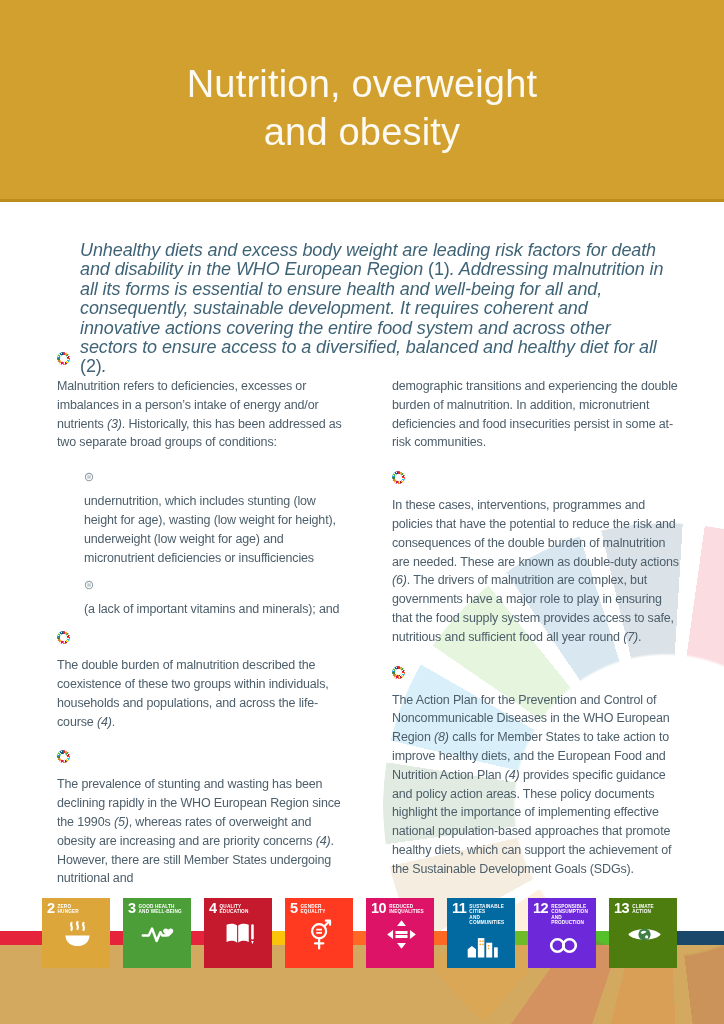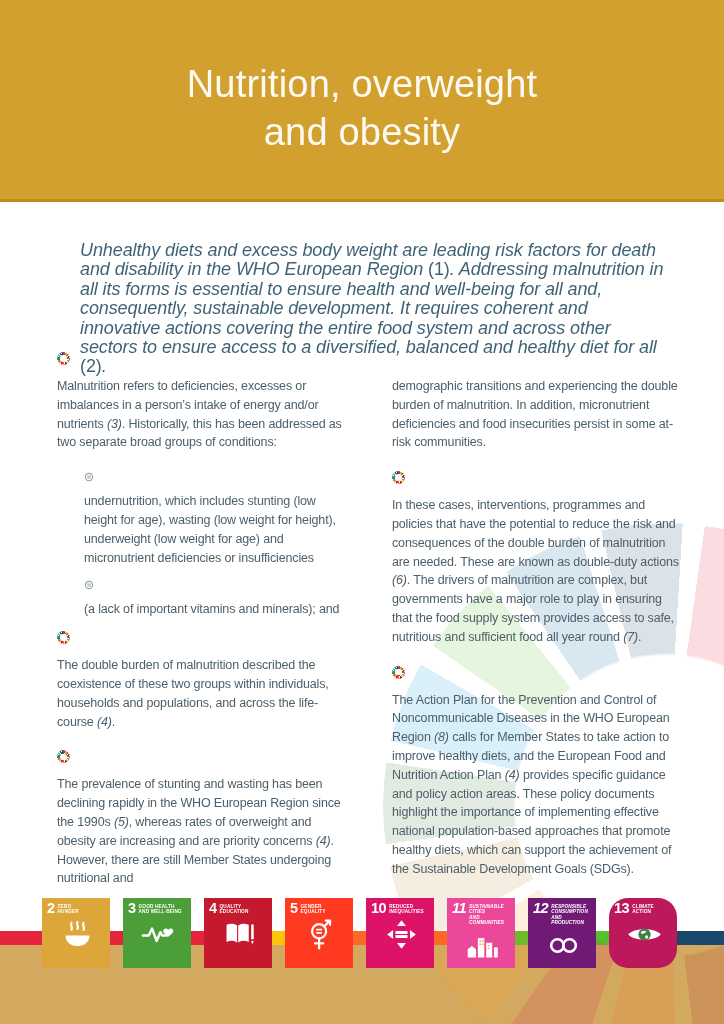--- a/index.html
+++ b/index.html
@@ -217,21 +217,21 @@
             <path d="M13.5 17.8h13M13.5 22.2h13" stroke="#fff" stroke-width="3.2" fill="none"></path>
             <g fill="#fff">
               <path d="M20 4.5l4.8 6.4h-9.6z"></path>
               <path d="M20 35.5l-4.8-6.4h9.6z"></path>
               <path d="M4.5 20l6.4-4.8v9.6z"></path>
               <path d="M35.5 20l-6.4-4.8v9.6z"></path>
             </g>
           </svg>
         </div>
       </div>
-      <div class="sdg-box" style="background: #ec4899; font-style: italic;">
+      <div class="sdg-box" style="background: #0369a1;">
         <div class="sdg-head">
           <span class="sdg-number">11</span>
           <span class="sdg-label">SUSTAINABLE CITIES
 AND COMMUNITIES</span>
         </div>
         <div class="sdg-icon">
           <svg viewBox="0 0 40 40" fill="#fff">
             <path d="M4 33v-9l4.5-3.5L13 24v9z"></path>
             <rect x="15" y="12" width="7" height="21"></rect>
             <rect x="24" y="17" width="6.5" height="16"></rect>
@@ -240,35 +240,35 @@
               <rect x="16.7" y="14.5" width="1.6" height="1.6"></rect>
               <rect x="19.7" y="14.5" width="1.6" height="1.6"></rect>
               <rect x="16.7" y="18" width="1.6" height="1.6"></rect>
               <rect x="19.7" y="18" width="1.6" height="1.6"></rect>
               <rect x="25.8" y="19.5" width="1.5" height="1.5"></rect>
               <rect x="25.8" y="22.5" width="1.5" height="1.5"></rect>
             </g>
           </svg>
         </div>
       </div>
-      <div class="sdg-box" style="background: #701a75; font-style: italic;">
+      <div class="sdg-box" style="background: #6d28d9;">
         <div class="sdg-head">
           <span class="sdg-number">12</span>
           <span class="sdg-label">RESPONSIBLE
 CONSUMPTION
 AND PRODUCTION</span>
         </div>
         <div class="sdg-icon">
           <svg viewBox="0 0 40 40" fill="none" stroke="#fff" stroke-width="2.8">
             <circle cx="13.5" cy="20" r="6.8"></circle>
             <circle cx="26.5" cy="20" r="6.8"></circle>
           </svg>
         </div>
       </div>
-      <div class="sdg-box" style="background: #be185d; border-radius: 19px;">
+      <div class="sdg-box" style="background: #4d7c0f;">
         <div class="sdg-head">
           <span class="sdg-number">13</span>
           <span class="sdg-label">CLIMATE
 ACTION</span>
         </div>
         <div class="sdg-icon">
           <svg viewBox="0 0 40 40">
             <path fill="#fff" d="M2.5 20C8.5 12.6 31.5 12.6 37.5 20 31.5 27.4 8.5 27.4 2.5 20z"></path>
             <circle cx="20" cy="20" r="6.6" fill="#3F7E44"></circle>
             <path fill="#fff" d="M15.8 18.2c1-2.4 4.4-2.9 6.3-1.2-.7 1.3-1.9 1.2-3 2-1 .7-2.4.6-3.3-.8z"></path>

